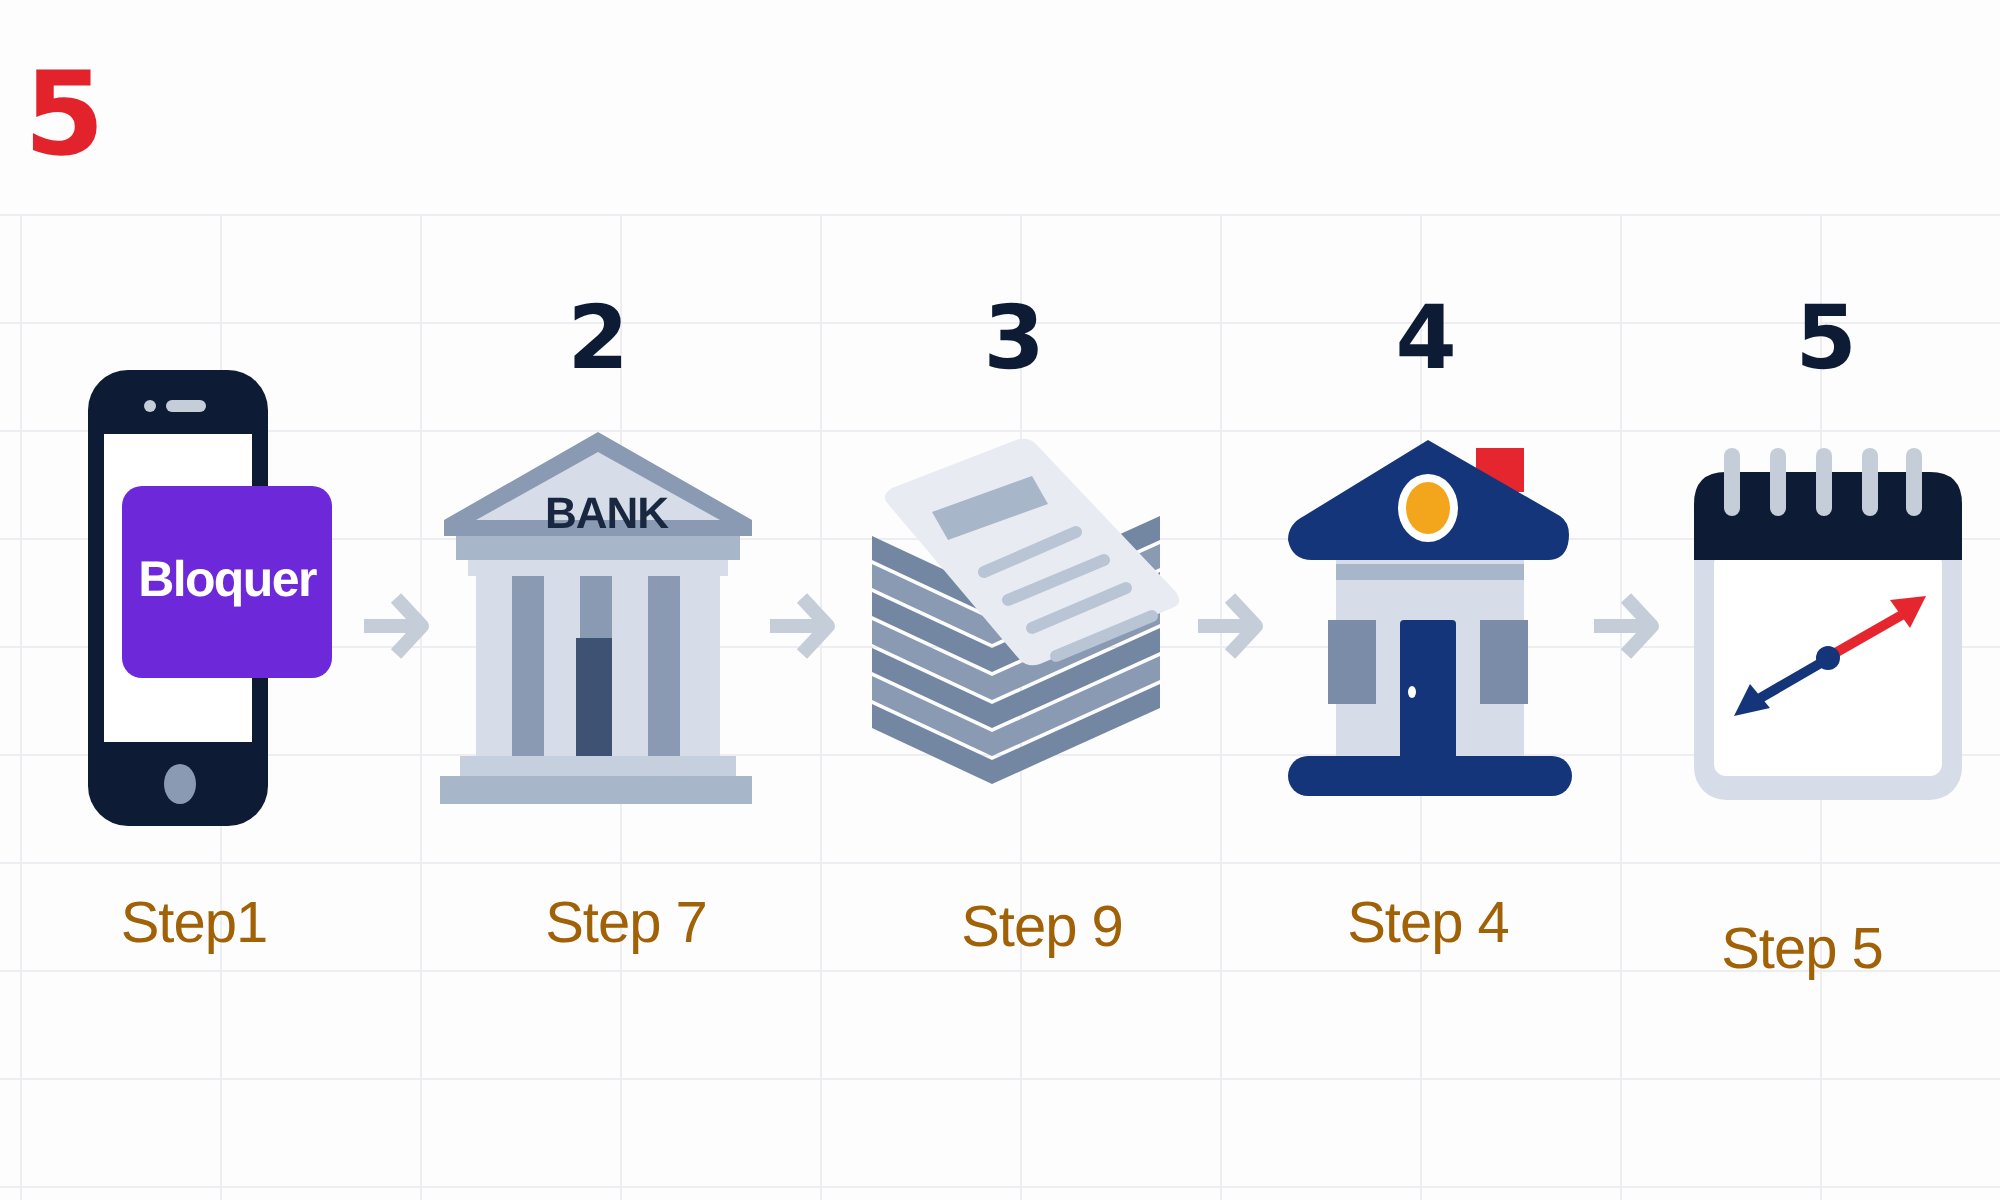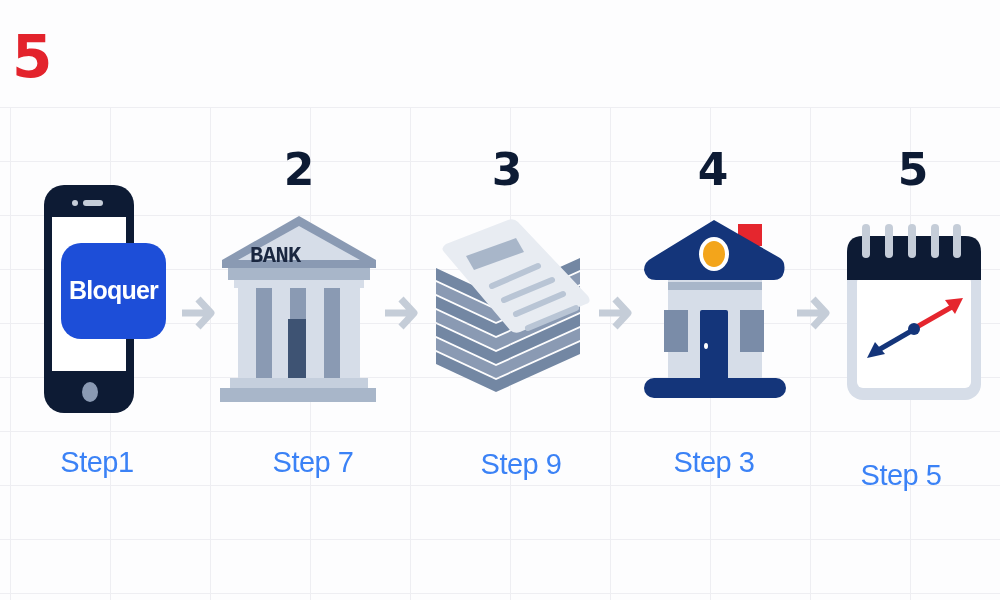--- a/index.html
+++ b/index.html
@@ -20,35 +20,35 @@
     position: absolute; left: 12px; top: 28px;
     font-size: 58px; font-weight: 700; color: #e3232c; line-height: 1;
     font-family: "DejaVu Sans", sans-serif;
   }
   .num {
     position: absolute; top: 148px; font-size: 44px; font-weight: 700;
     color: #0d1b34; line-height: 1; width: 60px; text-align: center;
     font-family: "DejaVu Sans", sans-serif;
   }
   .label {
-    position: absolute; font-size: 29px; color: #3b82f6; line-height: 1;
+    position: absolute; font-size: 29px; color: #a16207; line-height: 1;
     width: 140px; text-align: center; letter-spacing: -0.5px;
   }
   .icon { position: absolute; }
   .arrow { position: absolute; }
   .callout {
     position: absolute; left: 61px; top: 243px; width: 105px; height: 96px;
-    background: #1d4ed8; border-radius: 20px; color: #fff;
+    background: #6d28d9; border-radius: 10px; color: #fff;
     font-size: 25px; font-weight: 700; text-align: center;
     display: flex; flex-direction: column; justify-content: center; line-height: 1.25;
     letter-spacing: -0.8px;
   }
   .bank-text {
-    position: absolute; left: 250px; top: 244px; width: 72px; text-align: left;
-    font-size: 22px; font-weight: 700; color: #1a2740; letter-spacing: -0.5px; font-family: Liberation Mono, monospace;
+    position: absolute; left: 262px; top: 244px; width: 72px; text-align: right;
+    font-size: 22px; font-weight: 700; color: #1a2740; letter-spacing: -0.5px;
   }
 </style>
 </head>
 <body>
 
 <div class="grid"></div>
 
 <div class="badge">5</div>
 
 <div class="num" style="left:269px">2</div>
@@ -131,21 +131,21 @@
     <rect x="24" y="62" width="94" height="8" fill="#a8b6c9"></rect>
     <path d="M70 0 L136 38 Q142 42 140 52 Q138 60 130 60 L12 60 Q2 60 0 50 Q0 42 8 38 Z" fill="#14357a"></path>
     <ellipse cx="70" cy="34" rx="15" ry="17" fill="#ffffff"></ellipse>
     <ellipse cx="70" cy="34" rx="11" ry="13" fill="#f3a51b"></ellipse>
     <rect x="20" y="90" width="24" height="42" fill="#7a8ca8"></rect>
     <rect x="96" y="90" width="24" height="42" fill="#7a8ca8"></rect>
     <rect x="56" y="90" width="28" height="74" rx="2" fill="#14357a"></rect>
     <ellipse cx="62" cy="126" rx="2" ry="3" fill="#ffffff"></ellipse>
     <rect x="0" y="158" width="142" height="20" rx="10" fill="#14357a"></rect>
   </svg>
-  <div class="label" style="left:644px; top:448px">Step 3</div>
+  <div class="label" style="left:644px; top:448px">Step 4</div>
 </div>
 
 <svg class="arrow" style="left:795px; top:294px" width="36" height="38" viewBox="0 0 36 38">
   <path d="M2 19 H30 M18 5 L31 19 L18 33" stroke="#c5cdd8" stroke-width="7" fill="none" stroke-linejoin="round"></path>
 </svg>
 
 <div>
   <svg class="icon" style="left:845px; top:222px" width="138" height="180" viewBox="0 0 138 180">
     <rect x="2" y="14" width="134" height="164" rx="16" fill="#d6dde8"></rect>
     <rect x="12" y="54" width="114" height="112" rx="6" fill="#ffffff"></rect>

